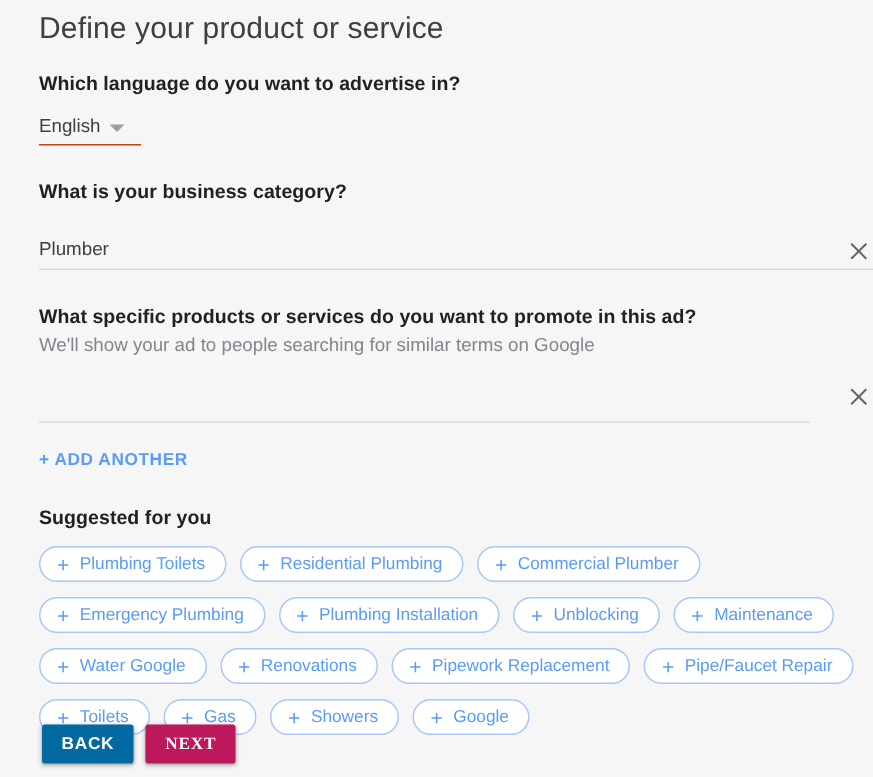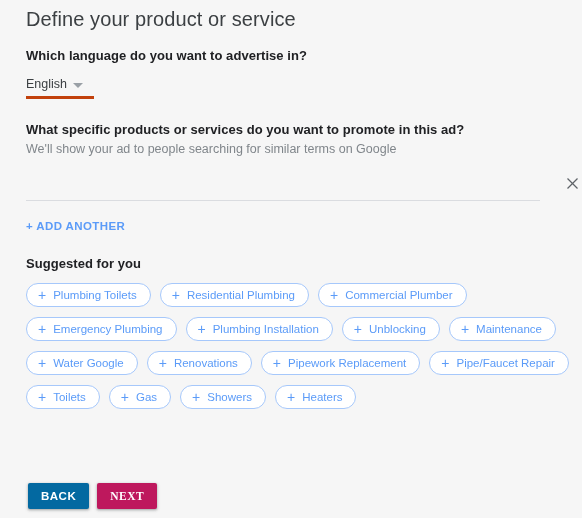--- a/index.html
+++ b/index.html
@@ -47,21 +47,21 @@
     color: #80868b;
     line-height: 17px;
     margin-top: 2px;
   }
 
   
   .lang-block { margin-top: 15px; }
   .lang-select-wrap {
     margin-top: 12px;
     width: 68px;
-    border-bottom: 3px solid #c2410c;
+    border-bottom: 1px solid #c2410c;
     padding-bottom: 4px;
     display: flex;
     align-items: center;
     gap: 6px;
     cursor: pointer;
   }
   .lang-value {
     font-size: 12.5px;
     color: #3c4043;
     line-height: 15px;
@@ -192,20 +192,32 @@
   <h1 class="page-title">Define your product or service</h1>
 
   <div class="lang-block">
     <div class="q-label">Which language do you want to advertise in?</div>
     <div class="lang-select-wrap">
       <span class="lang-value">English</span>
       <span class="caret"></span>
     </div>
   </div>
 
+  <div class="field-block">
+    <div class="q-label">What is your business category?</div>
+    <div class="field-row full">
+      <input class="field-input" type="text" value="Plumber" style="">
+      <button class="clear-btn">
+        <svg width="15" height="15" viewBox="0 0 15 15" aria-hidden="true">
+          <line x1="2.5" y1="2.5" x2="12.5" y2="12.5" stroke="#5f6368" stroke-width="1.3"></line>
+          <line x1="12.5" y1="2.5" x2="2.5" y2="12.5" stroke="#5f6368" stroke-width="1.3"></line>
+        </svg>
+      </button>
+    </div>
+  </div>
 
   <div class="field-block">
     <div class="q-label">What specific products or services do you want to promote in this ad?</div>
     <div class="q-help">We'll show your ad to people searching for similar terms on Google</div>
     <div class="field-row short">
       <input class="field-input" type="text" value="" style="">
       <button class="clear-btn raised">
         <svg width="15" height="15" viewBox="0 0 15 15" aria-hidden="true">
           <line x1="2.5" y1="2.5" x2="12.5" y2="12.5" stroke="#5f6368" stroke-width="1.3"></line>
           <line x1="12.5" y1="2.5" x2="2.5" y2="12.5" stroke="#5f6368" stroke-width="1.3"></line>
@@ -269,21 +281,21 @@
         <div class="chip">
           <span class="plus">+</span>
           <span>Gas</span>
         </div>
         <div class="chip">
           <span class="plus">+</span>
           <span>Showers</span>
         </div>
         <div class="chip">
           <span class="plus">+</span>
-          <span>Heaters</span>
+          <span>Google</span>
         </div>
       </div>
   </div>
 
   <div class="btn-row">
     <button class="btn btn-back">BACK</button>
     <button class="btn btn-next">NEXT</button>
   </div>
 
 </div>

